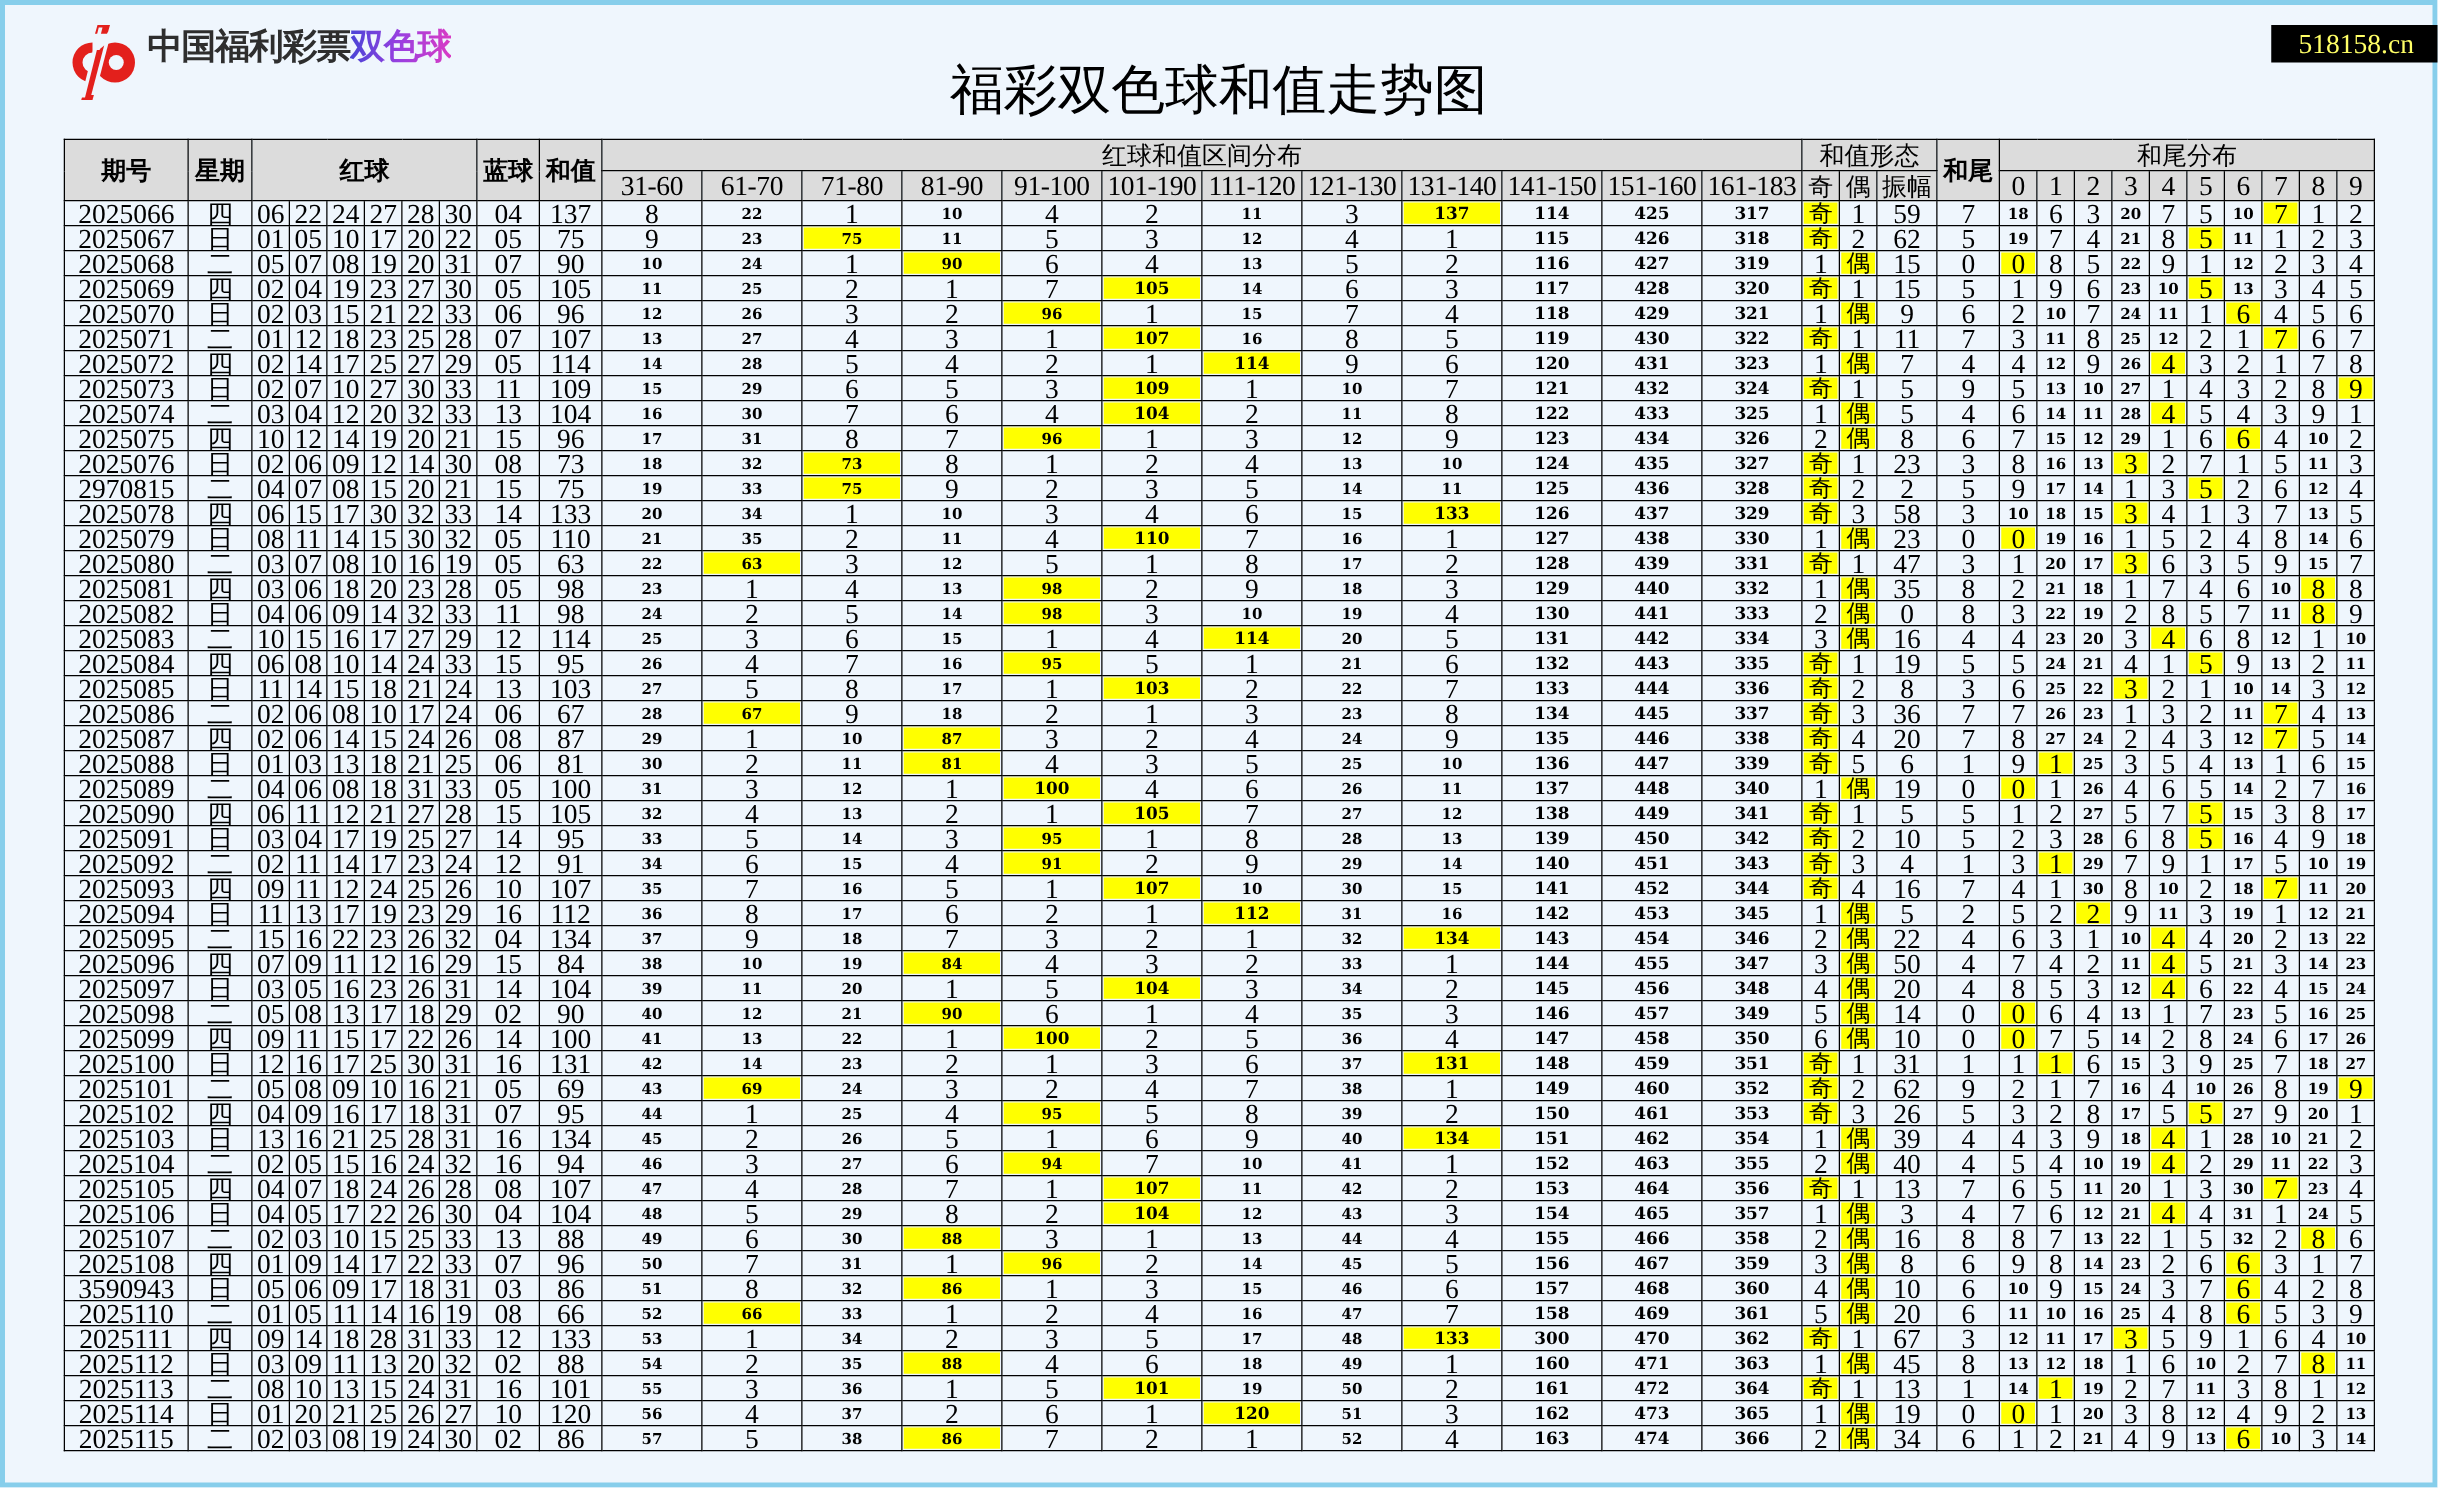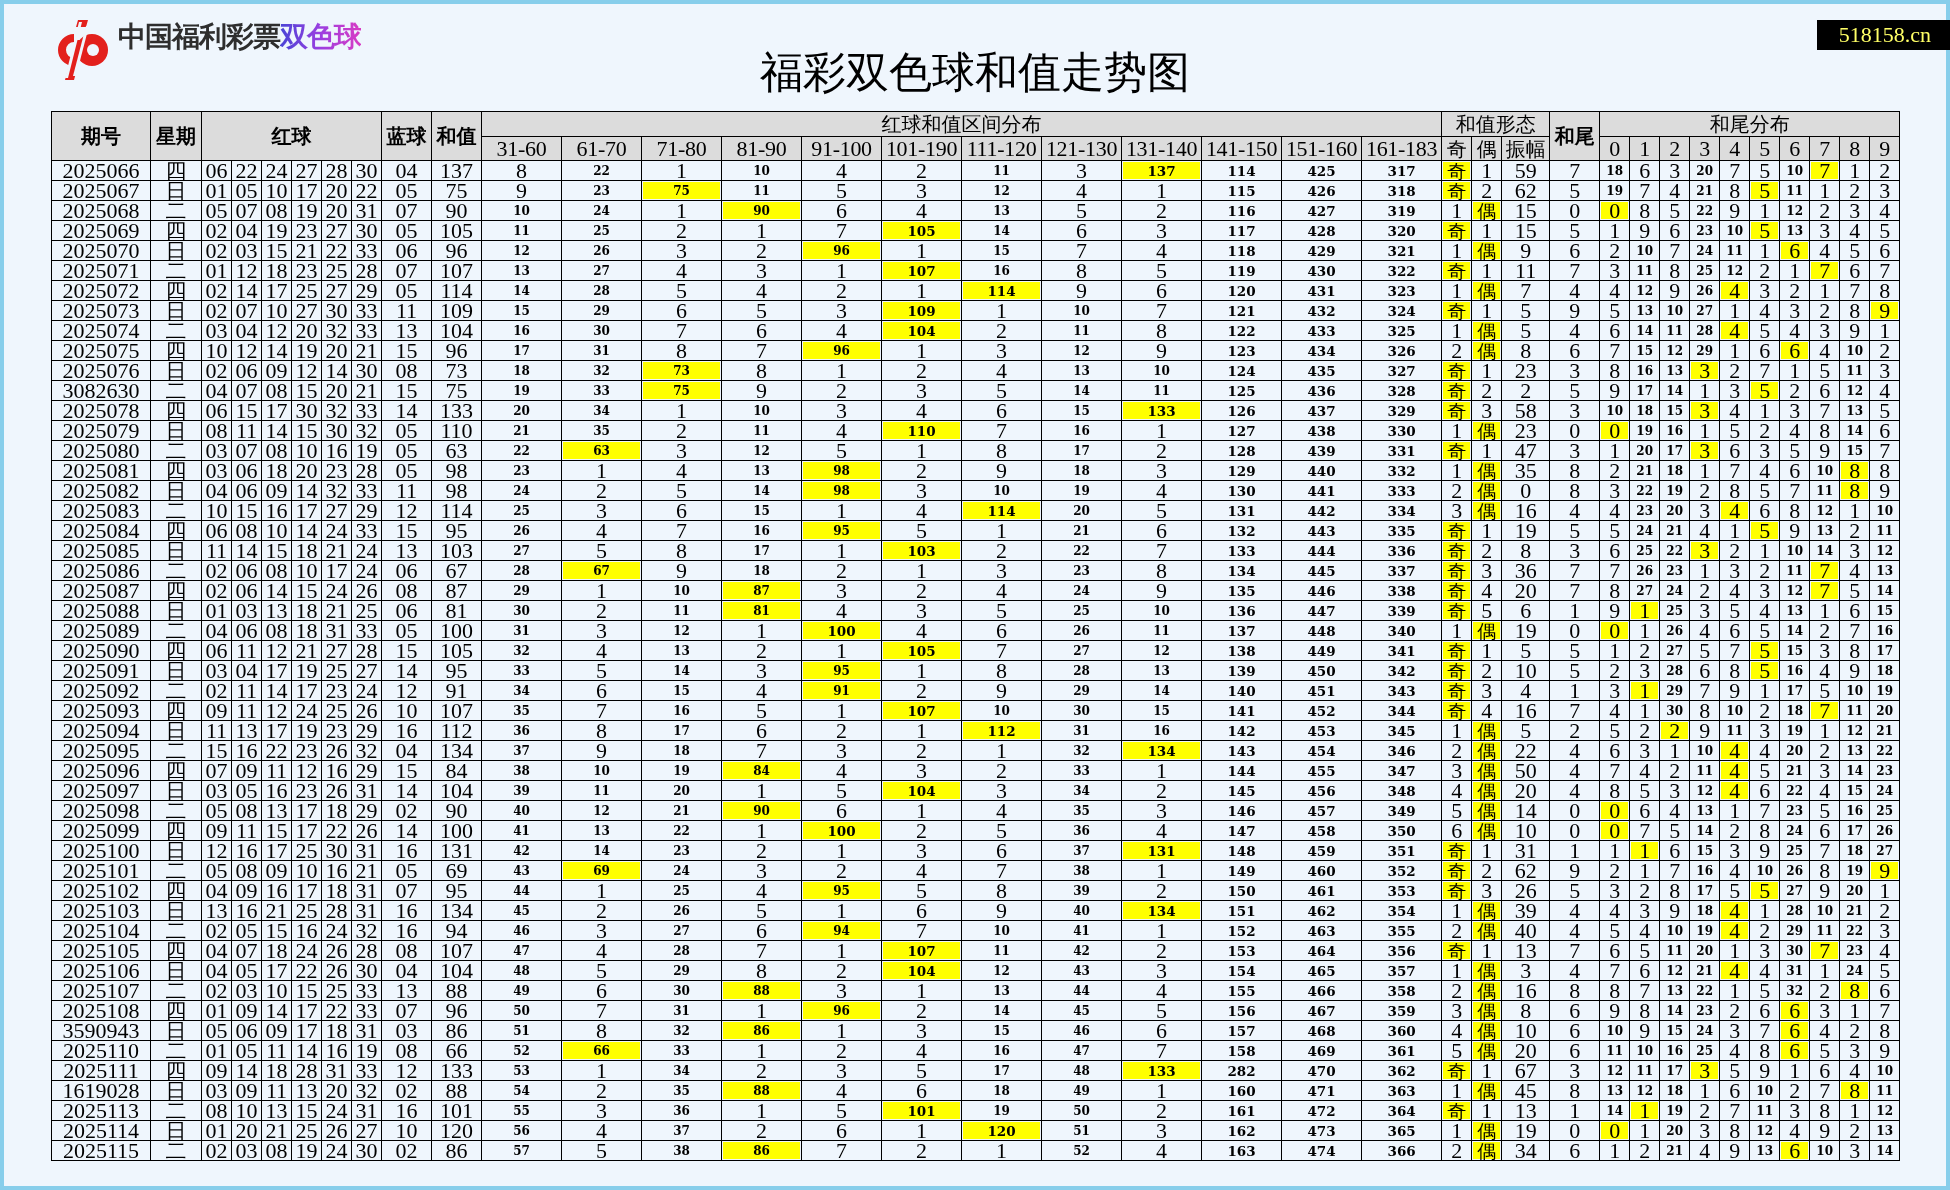--- a/index.html
+++ b/index.html
@@ -546,21 +546,21 @@
         <td class="sm">13</td>
         <td class="big hl">3</td>
         <td class="big">2</td>
         <td class="big">7</td>
         <td class="big">1</td>
         <td class="big">5</td>
         <td class="sm">11</td>
         <td class="big">3</td>
       </tr>
       <tr>
-        <td class="big">3082630</td>
+        <td class="big">2970815</td>
         <td class="wk">二</td>
         <td class="big">04</td>
         <td class="big">07</td>
         <td class="big">08</td>
         <td class="big">15</td>
         <td class="big">20</td>
         <td class="big">21</td>
         <td class="big">15</td>
         <td class="big">75</td>
         <td class="sm">19</td>
@@ -1857,40 +1857,40 @@
         <td class="big">133</td>
         <td class="sm">53</td>
         <td class="big">1</td>
         <td class="sm">34</td>
         <td class="big">2</td>
         <td class="big">3</td>
         <td class="big">5</td>
         <td class="sm">17</td>
         <td class="sm">48</td>
         <td class="md hl">133</td>
-        <td class="md">282</td>
+        <td class="md">300</td>
         <td class="md">470</td>
         <td class="md">362</td>
         <td class="cj hl">奇</td>
         <td class="big">1</td>
         <td class="big">67</td>
         <td class="big">3</td>
         <td class="sm">12</td>
         <td class="sm">11</td>
         <td class="sm">17</td>
         <td class="big hl">3</td>
         <td class="big">5</td>
         <td class="big">9</td>
         <td class="big">1</td>
         <td class="big">6</td>
         <td class="big">4</td>
         <td class="sm">10</td>
       </tr>
       <tr>
-        <td class="big">1619028</td>
+        <td class="big">2025112</td>
         <td class="wk">日</td>
         <td class="big">03</td>
         <td class="big">09</td>
         <td class="big">11</td>
         <td class="big">13</td>
         <td class="big">20</td>
         <td class="big">32</td>
         <td class="big">02</td>
         <td class="big">88</td>
         <td class="sm">54</td>

